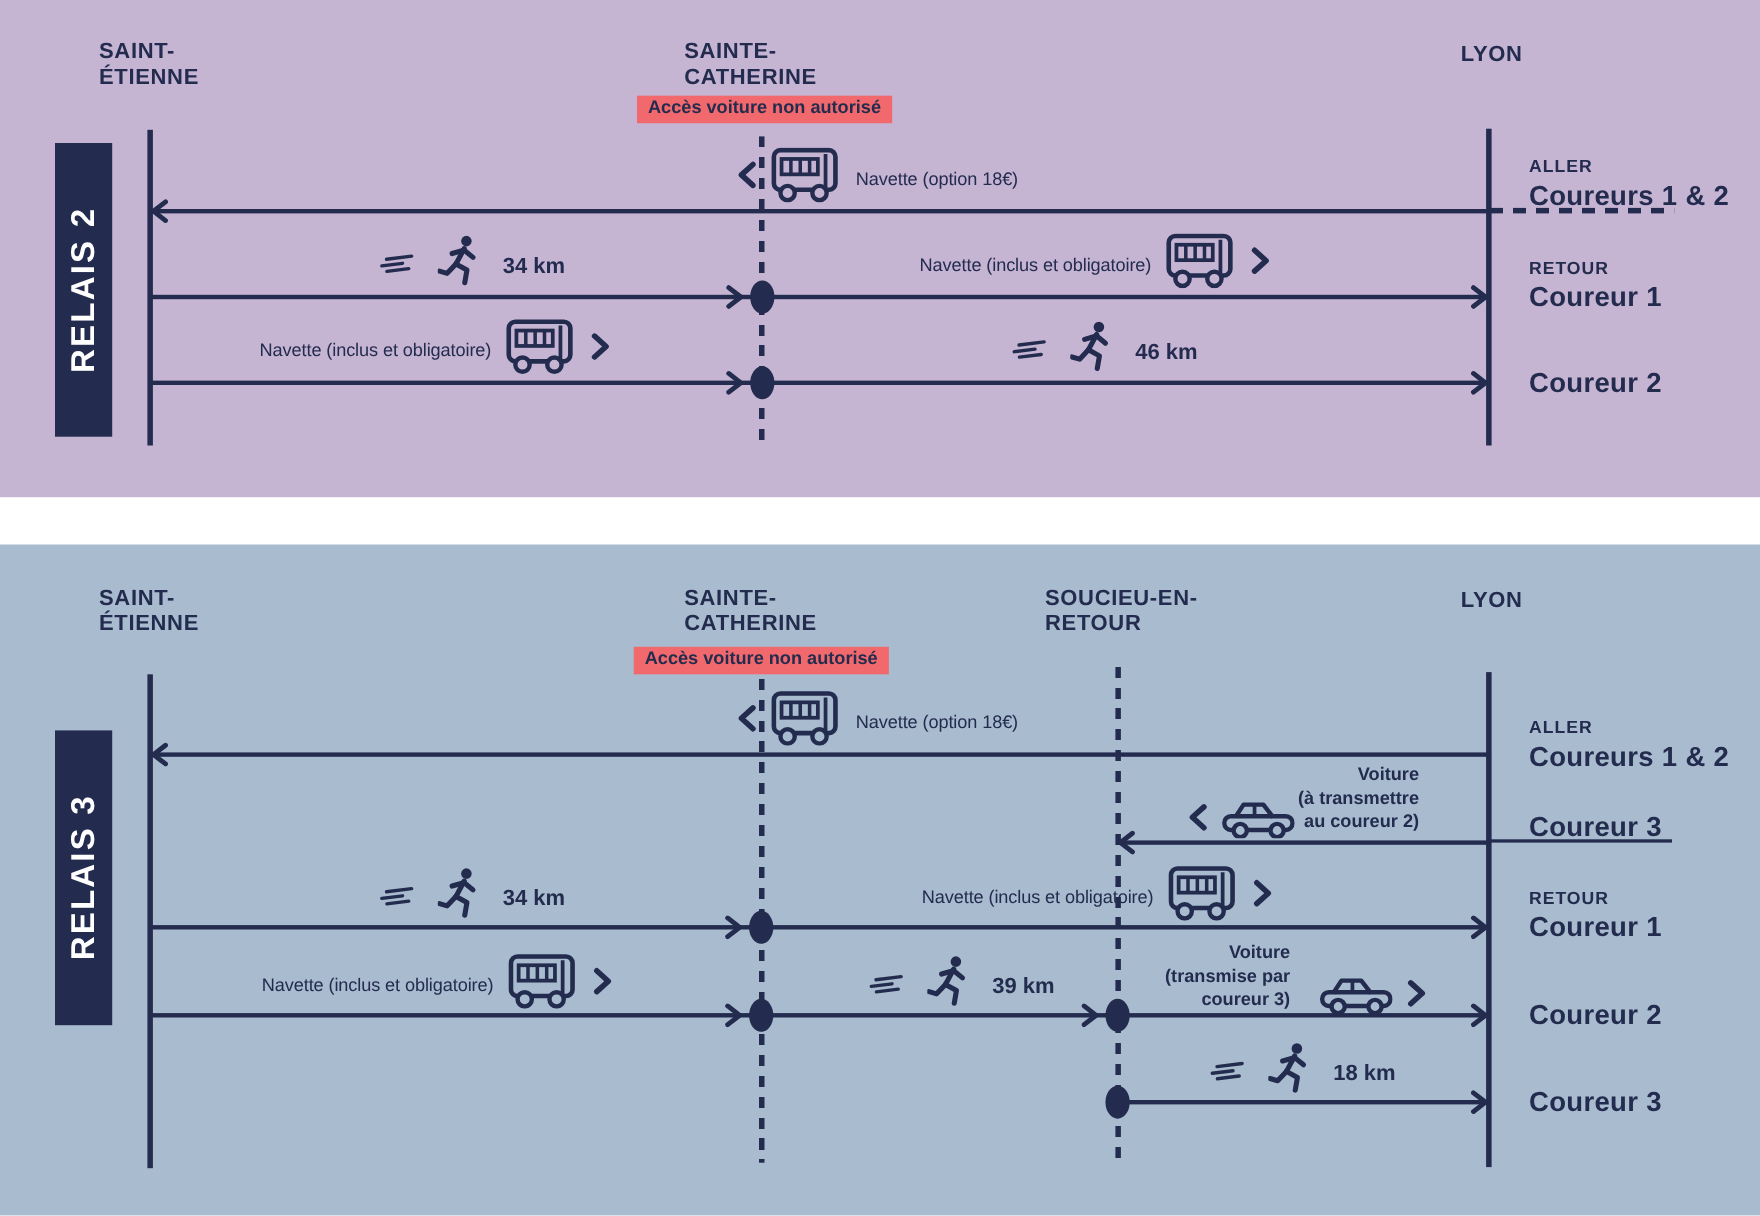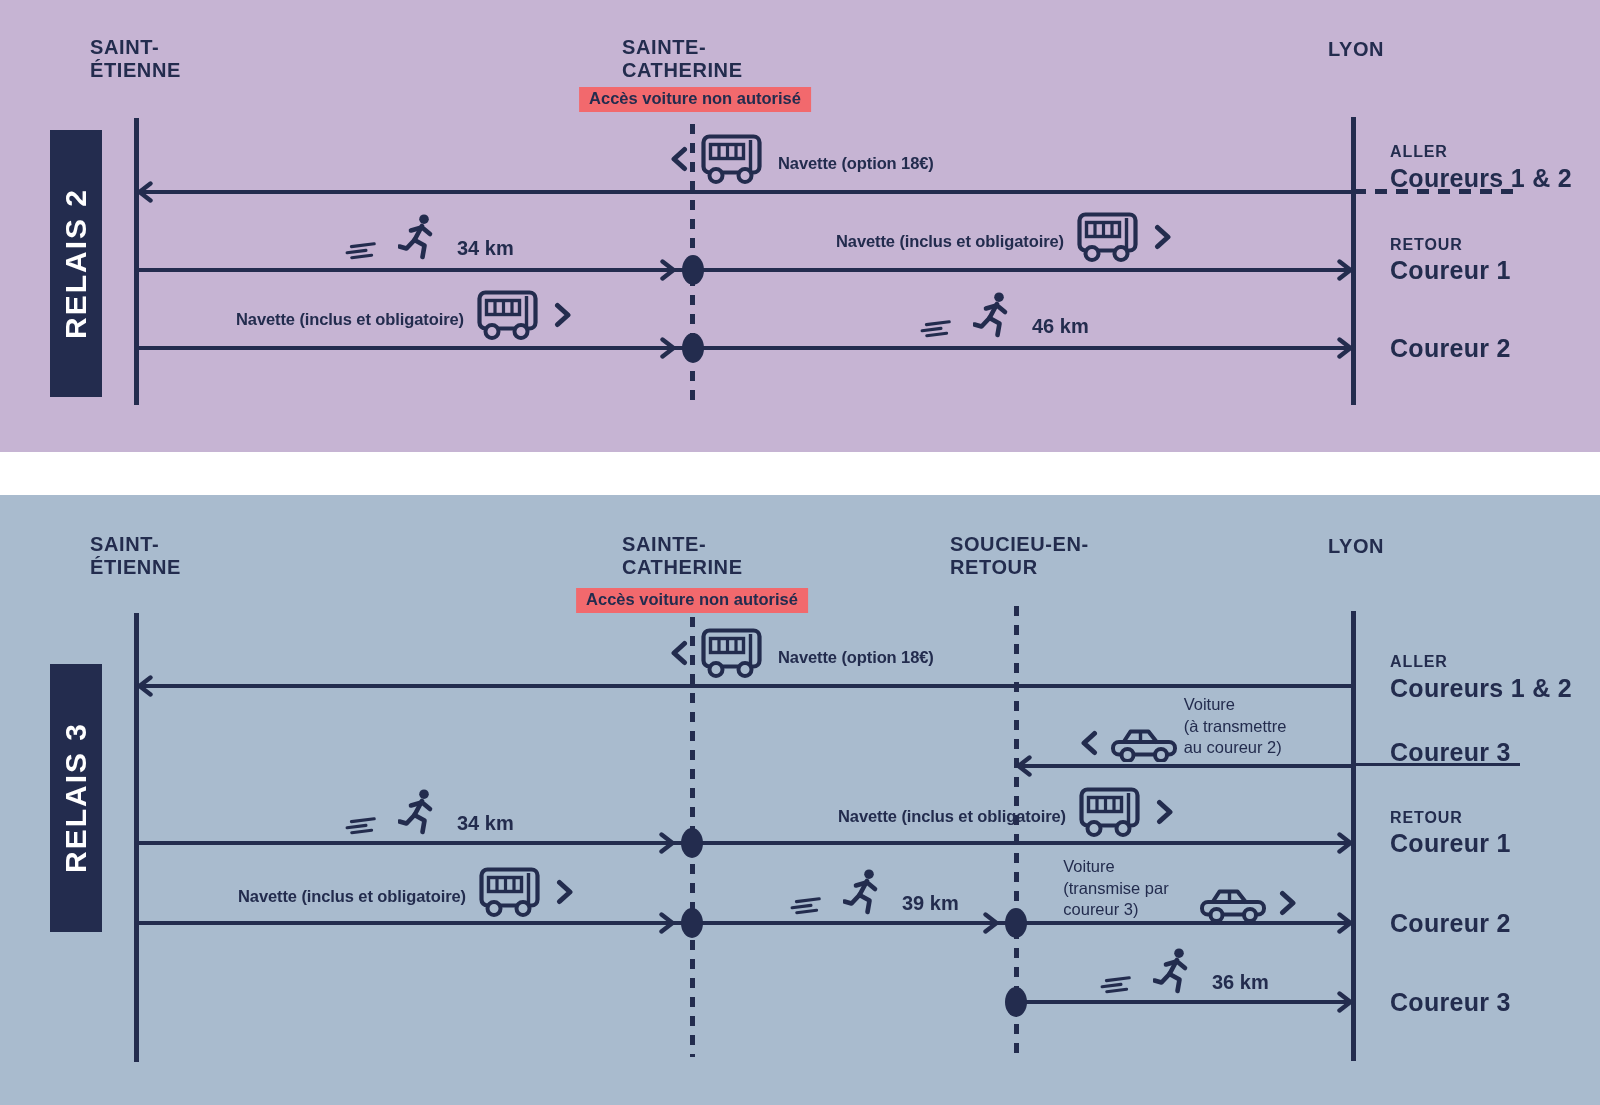--- a/index.html
+++ b/index.html
@@ -29,25 +29,25 @@
   .vline{position:absolute;width:5px;background:var(--navy);}
   .hline{position:absolute;height:4px;background:var(--navy);}
   .vdash{position:absolute;width:5px;
     background:repeating-linear-gradient(180deg,var(--navy) 0 10px,transparent 10px 19px);}
   .hdash{position:absolute;height:5px;
     background:repeating-linear-gradient(90deg,var(--navy) 0 12px,transparent 12px 21px);}
   .dot{position:absolute;width:22px;height:30px;border-radius:50%;background:var(--navy);z-index:4;}
   .ah{position:absolute;z-index:3;color:var(--navy);}
   
   .group{position:absolute;display:flex;align-items:center;gap:13px;}
-  .run-group{gap:21px;align-items:flex-end;}
-  .navette{font-size:16.5px;font-weight:bold;letter-spacing:-.1px;margin-top:9px;white-space:nowrap;}
+  .run-group{gap:21px;}
+  .navette{font-size:16.5px;font-weight:normal;letter-spacing:-.1px;margin-top:9px;white-space:nowrap;}
   .km{font-size:20px;font-weight:bold;margin-top:10px;white-space:nowrap;}
-  .carnote{position:absolute;transform:translateX(-50%);text-align:left;
-    font-size:16.5px;font-weight:normal;line-height:21.5px;white-space:pre-line;}
+  .carnote{position:absolute;transform:translateX(-50%);text-align:right;
+    font-size:16.5px;font-weight:bold;line-height:21.5px;white-space:pre-line;}
   
   .side-label{position:absolute;left:1390px;white-space:nowrap;}
   .dir{font-size:16px;font-weight:bold;letter-spacing:.9px;line-height:20px;}
   .name{font-size:25px;font-weight:bold;letter-spacing:.3px;line-height:24px;}
   .icon{display:block;color:var(--navy);}
   svg{overflow:visible;}
   .chev-r{transform:scaleX(-1);}
   .defs{position:absolute;width:0;height:0;}
 </style>
 </head>
@@ -323,21 +323,21 @@
         <use href="#sym-arrow-right"></use>
       </svg>
     <div class="dot" style="left:1005px;top:492px;"></div>
     <div class="group run-group" style="left:1100px;top:453px;">
       <svg class="icon" style="margin-top:6px;" width="32" height="18">
           <use href="#sym-speed"></use>
         </svg>
       <svg class="icon" width="38" height="46">
           <use href="#sym-runner"></use>
         </svg>
-      <span class="km">36 km</span>
+      <span class="km">18 km</span>
     </div>
 
     <div class="side-label dir" style="top:157px;">ALLER</div>
     <div class="side-label name" style="top:181px;">Coureurs 1 &amp; 2</div>
     <div class="side-label name" style="top:245px;">Coureur 3</div>
     <div class="side-label dir" style="top:313px;">RETOUR</div>
     <div class="side-label name" style="top:336px;">Coureur 1</div>
     <div class="side-label name" style="top:416px;">Coureur 2</div>
     <div class="side-label name" style="top:495px;">Coureur 3</div>
   </div>

